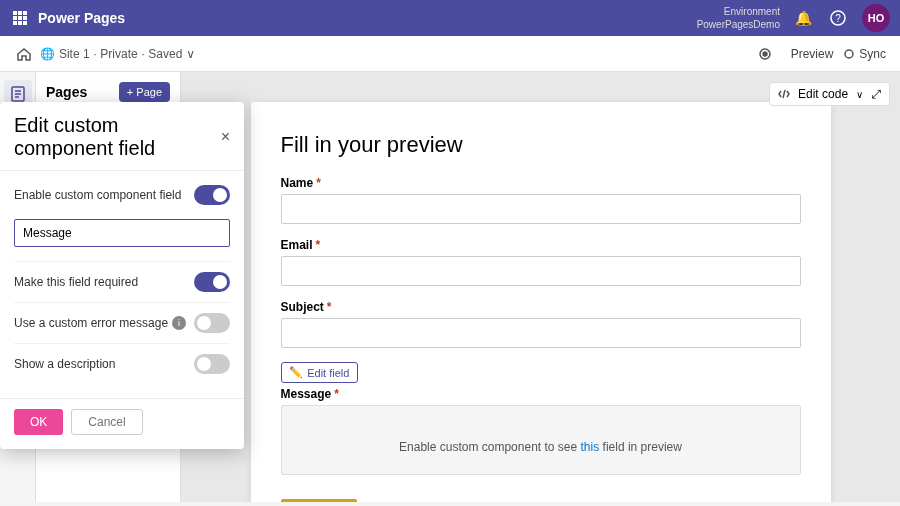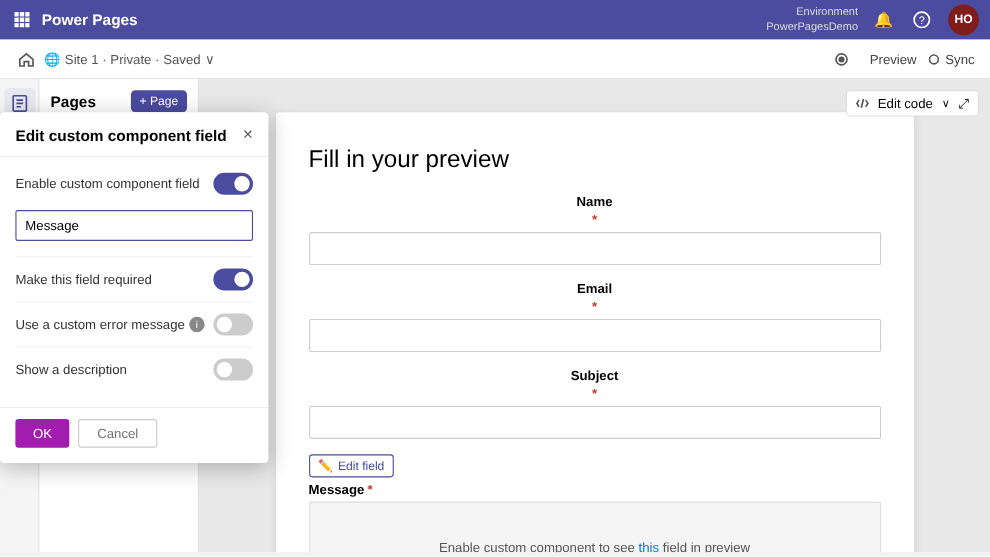--- a/index.html
+++ b/index.html
@@ -13,21 +13,21 @@
       align-items: center;
       justify-content: space-between;
       padding: 0 10px;
       color: white;
     }
     .top-nav-left { display: flex; align-items: center; gap: 8px; }
     .top-nav-logo { font-weight: 600; font-size: 14px; color: white; }
     .top-nav-right { display: flex; align-items: center; gap: 14px; }
     .nav-icon { width: 20px; height: 20px; display: flex; align-items: center; justify-content: center; cursor: pointer; color: white; font-size: 14px; }
     .env-box { font-size: 10px; text-align: right; color: #ddd; line-height: 1.3; }
-    .avatar { width: 28px; height: 28px; border-radius: 50%; background: #7f1d1d; display: flex; align-items: center; justify-content: center; font-size: 11px; font-weight: 700; color: white; }
+    .avatar { width: 28px; height: 28px; border-radius: 50%; background: #701a75; display: flex; align-items: center; justify-content: center; font-size: 11px; font-weight: 700; color: white; }
 
     
     .sub-nav {
       height: 36px;
       background: white;
       border-bottom: 1px solid #e0e0e0;
       display: flex;
       align-items: center;
       justify-content: space-between;
       padding: 0 14px;
@@ -104,21 +104,21 @@
     
     .form-preview {
       background: white;
       width: 580px;
       padding: 30px 30px 20px;
       border-radius: 2px;
       box-shadow: 0 2px 8px rgba(0,0,0,0.1);
     }
     .form-title { font-size: 22px; font-weight: 400; margin-bottom: 18px; color: #000; }
     .form-group { margin-bottom: 14px; }
-    .form-label { font-size: 12px; font-weight: 600; margin-bottom: 4px; display: flex; align-items: center; gap: 3px; flex-direction: column; }
+    .form-label { font-size: 12px; font-weight: 600; margin-bottom: 4px; display: flex; align-items: center; gap: 3px; }
     .required-star { color: #c0392b; font-size: 12px; }
     .form-input {
       width: 100%;
       height: 30px;
       border: 1px solid #ccc;
       border-radius: 2px;
       padding: 0 8px;
       font-size: 12px;
       background: white;
     }
@@ -159,21 +159,21 @@
       box-shadow: 0 4px 20px rgba(0,0,0,0.25);
       z-index: 200;
     }
     .modal-header {
       display: flex;
       align-items: center;
       justify-content: space-between;
       padding: 12px 14px 10px;
       border-bottom: 1px solid #eee;
     }
-    .modal-title { font-size: 14px; font-weight: 700; }
+    .modal-title { font-size: 20px; font-weight: 400; }
     .modal-close { background: none; border: none; font-size: 16px; cursor: pointer; color: #555; }
     .modal-body { padding: 14px; }
     .modal-row { display: flex; align-items: center; justify-content: space-between; margin-bottom: 14px; }
     .modal-row-label { font-size: 12px; color: #333; }
     .toggle {
       width: 36px; height: 20px;
       border-radius: 10px;
       position: relative;
       cursor: pointer;
     }
@@ -202,21 +202,21 @@
       padding: 0 8px;
       font-size: 12px;
       outline: none;
     }
 
     .modal-section-row { display: flex; align-items: center; justify-content: space-between; padding: 10px 0; border-top: 1px solid #f0f0f0; }
     .modal-section-label { font-size: 12px; color: #333; display: flex; align-items: center; gap: 4px; }
     .info-icon { width: 14px; height: 14px; border-radius: 50%; background: #888; color: white; font-size: 9px; display: flex; align-items: center; justify-content: center; cursor: help; }
 
     .modal-footer { display: flex; justify-content: flex-start; gap: 8px; padding: 10px 14px 14px; border-top: 1px solid #eee; }
-    .ok-btn { background: #a21caf; color: white; border: none; border-radius: 3px; padding: 5px 16px; font-size: 12px; cursor: pointer; }
+    .ok-btn { background: #ec4899; color: white; border: none; border-radius: 3px; padding: 5px 16px; font-size: 12px; cursor: pointer; }
     .cancel-btn { background: white; color: #737373; border: 1px solid #ccc; border-radius: 3px; padding: 5px 16px; font-size: 12px; cursor: pointer; }
     .site-info { display: flex; align-items: center; gap: 4px; font-size: 12px; color: #555; }
   </style>
 </head>
 <body>
 
 <div class="top-nav">
   <div class="top-nav-left">
     <div class="nav-icon">
       <svg width="14" height="14" viewBox="0 0 14 14" fill="white">

